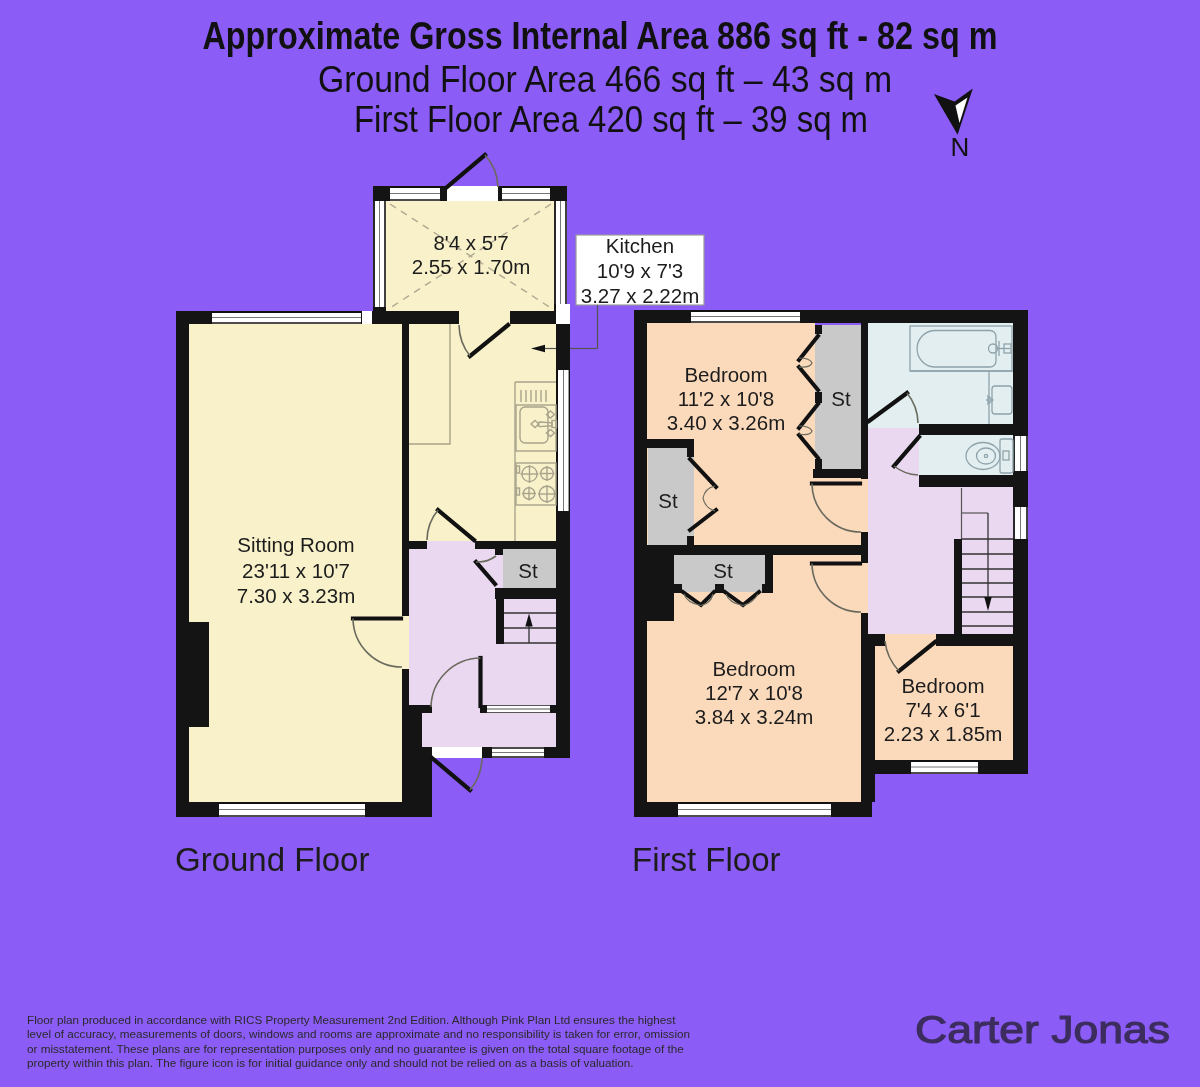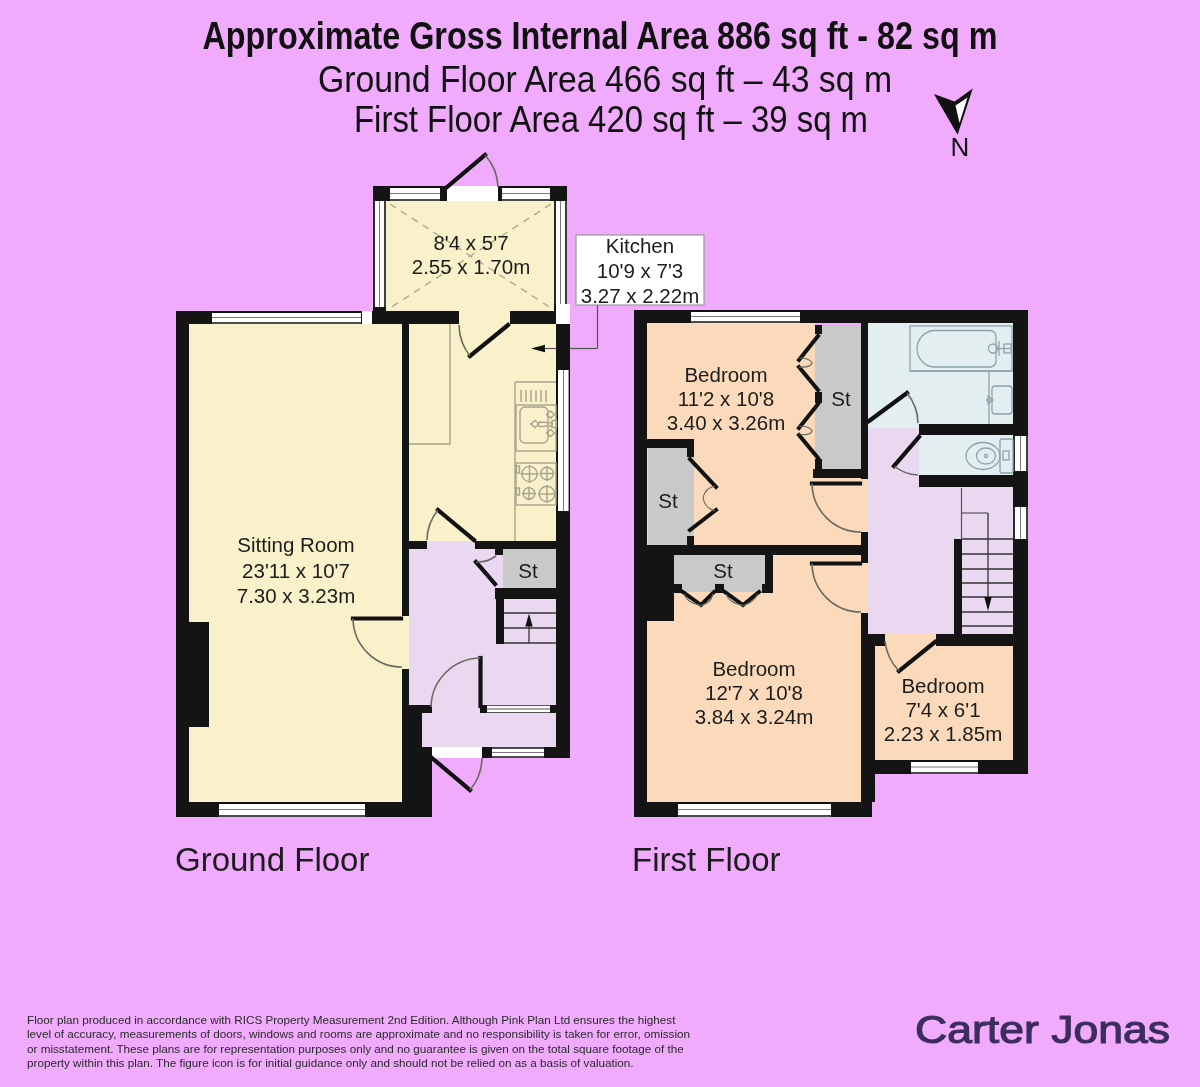--- a/index.html
+++ b/index.html
@@ -1,16 +1,16 @@
 <!DOCTYPE html>
 <html><head>
 <meta charset="utf-8">
 <style>
   html,body{margin:0;padding:0;background:#fff;}
-  #page{width:1200px;height:1087px;position:relative;background:#f0abfc;overflow:hidden;}
+  #page{width:1200px;height:1087px;position:relative;background:#8b5cf6;overflow:hidden;}
   svg{display:block;}
   text{font-family:"Liberation Sans",sans-serif;}
 </style>
 </head>
 <body>
 <div id="page">
 <svg width="1200" height="1087" viewBox="0 0 1200 1087">
 
 <g fill="#111111">
   <text x="600" y="48.5" font-size="38" font-weight="bold" text-anchor="middle" textLength="795" lengthAdjust="spacingAndGlyphs">Approximate Gross Internal Area 886 sq ft - 82 sq m</text>

